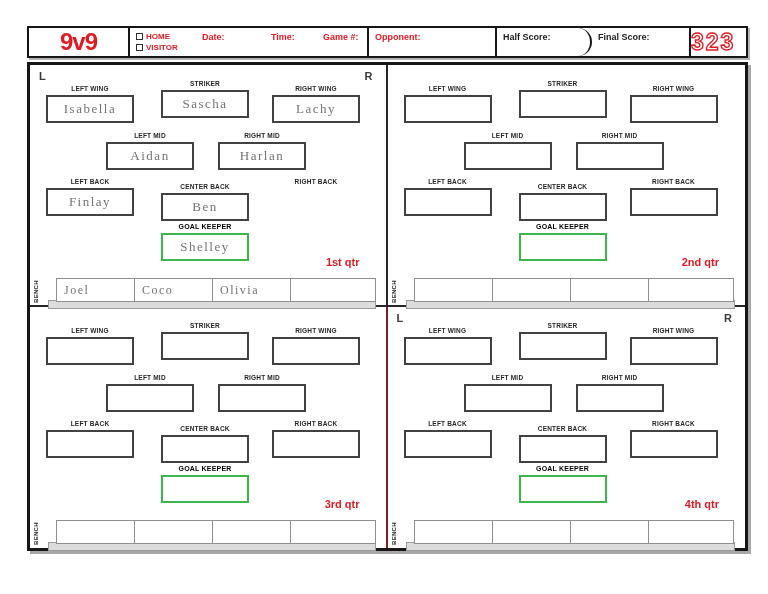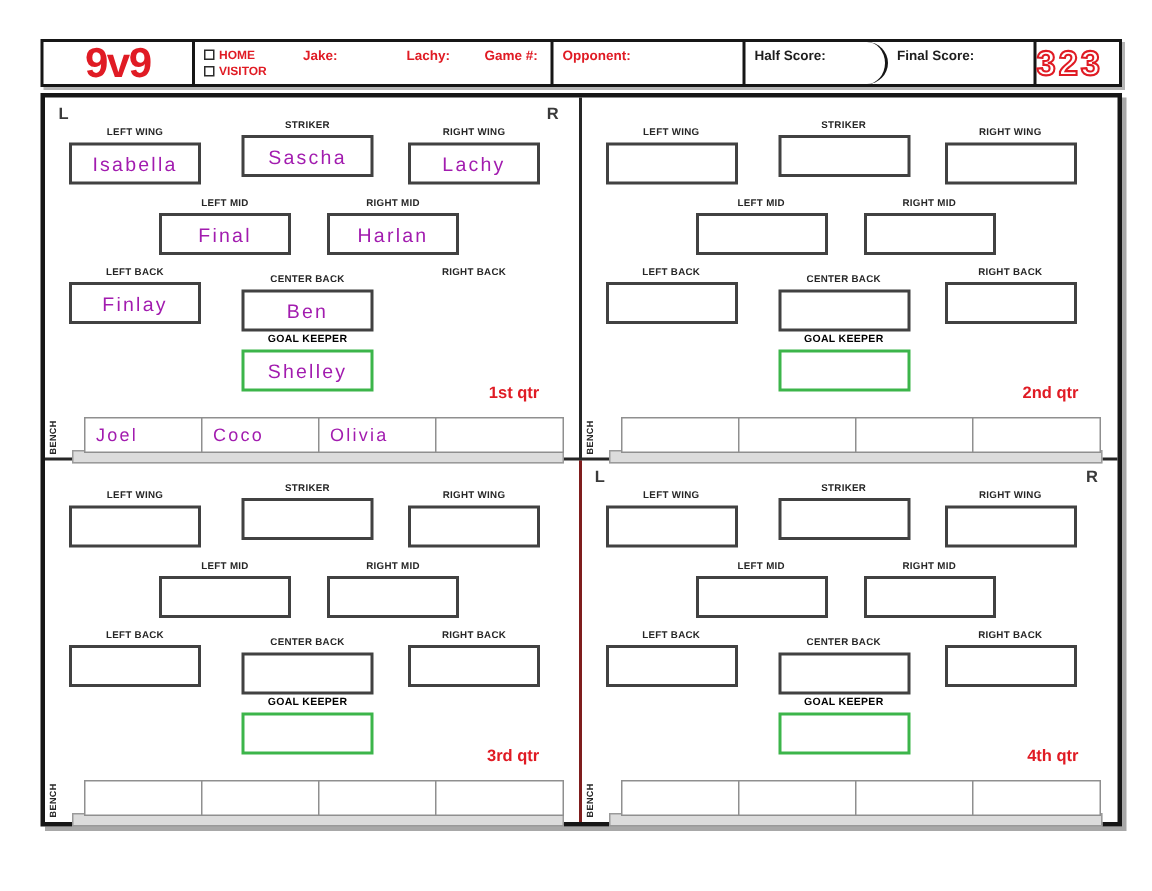--- a/index.html
+++ b/index.html
@@ -9,21 +9,21 @@
 
   
   .sheet-header {
     position:absolute; left:27px; top:26px; width:721px; height:32px;
     display:flex; border:2px solid #161616; background:#fff;
     box-shadow:2px 2px 0 rgba(120,120,120,.55);
   }
   .hcell { border-right:2px solid #161616; position:relative; height:100%; }
   .hcell:last-child { border-right:none; }
   .c-format { width:101px; display:flex; align-items:center; justify-content:center; }
-  .format-label { font-weight:bold; font-size:28px; letter-spacing:-1px; color:#e01b24; }
+  .format-label { font-weight:bold; font-size:24px; letter-spacing:-1px; color:#e01b24; }
   .c-meta { width:239px; }
   .chk-col { position:absolute; left:6px; top:3px; }
   .chk-row { display:flex; align-items:center; height:11px; }
   .chk-box { width:7px; height:7px; border:1.3px solid #2b2b2b; background:#fff; margin-right:3px; flex:0 0 auto; }
   .chk-label { font-size:8px; font-weight:700; color:#e01b24; line-height:9px; }
   .meta-label { position:absolute; top:4px; font-size:9px; font-weight:700; color:#e01b24; }
   .ml-date { left:72px; } .ml-time { left:141px; } .ml-game { left:193px; }
   .c-opponent { width:128px; } 
   .opp-label { position:absolute; left:6px; top:4px; font-size:9px; font-weight:700; color:#e01b24; }
   .c-half { width:95px;border-radius:14px; } .c-final { width:99px; }
@@ -52,21 +52,21 @@
   .marker-r { right:13px; top:5px; }
 
   .slot { position:absolute; width:88px; text-align:center; }
   .plabel { font-size:6.5px; font-weight:700; letter-spacing:.2px; color:#262626; line-height:8px; margin-bottom:2px; white-space:nowrap; }
   .plabel-strong { font-size:7px; color:#000; }
   .pbox {
     height:28px; width:88px; border:2px solid #414141; background:#fff;
     display:flex; align-items:center; justify-content:center; overflow:hidden;
   }
   .gk .pbox { border-color:#3cb54a; }
-  .pname { font-family:Liberation Sans, sans-serif; font-size:13px; letter-spacing:1.5px; color:#a21caf; white-space:nowrap; }
+  .pname { font-family:Liberation Serif, serif; font-size:13px; letter-spacing:1.5px; color:#737373; white-space:nowrap; }
 
   .lw { left:16px;  top:20px; }
   .st { left:131px; top:15px; }
   .rw { left:242px; top:20px; }
   .lm { left:76px;  top:67px; }
   .rm { left:188px; top:67px; }
   .lb { left:16px;  top:113px; }
   .cb { left:131px; top:118px; }
   .rb { left:242px; top:113px; }
   .gk { left:131px; top:158px; }
@@ -100,22 +100,22 @@
       <div class="chk-col">
         <div class="chk-row">
           <span class="chk-box"></span>
           <span class="chk-label">HOME</span>
         </div>
         <div class="chk-row">
           <span class="chk-box"></span>
           <span class="chk-label">VISITOR</span>
         </div>
       </div>
-      <span class="meta-label ml-date">Jake:</span>
-      <span class="meta-label ml-time">Lachy:</span>
+      <span class="meta-label ml-date">Date:</span>
+      <span class="meta-label ml-time">Time:</span>
       <span class="meta-label ml-game">Game #:</span>
     </div>
     <div class="hcell c-opponent">
       <span class="opp-label">Opponent:</span>
     </div>
     <div class="hcell c-half">
       <span class="score-label">Half Score:</span>
     </div>
     <div class="hcell c-final">
       <span class="score-label">Final Score:</span>
@@ -145,21 +145,21 @@
       </div>
       <div class="slot rw">
         <div class="plabel">RIGHT WING</div>
         <div class="pbox">
             <span class="pname">Lachy</span>
           </div>
       </div>
       <div class="slot lm">
         <div class="plabel">LEFT MID</div>
         <div class="pbox">
-            <span class="pname">Final</span>
+            <span class="pname">Aidan</span>
           </div>
       </div>
       <div class="slot rm">
         <div class="plabel">RIGHT MID</div>
         <div class="pbox">
             <span class="pname">Harlan</span>
           </div>
       </div>
       <div class="slot lb">
         <div class="plabel">LEFT BACK</div>

